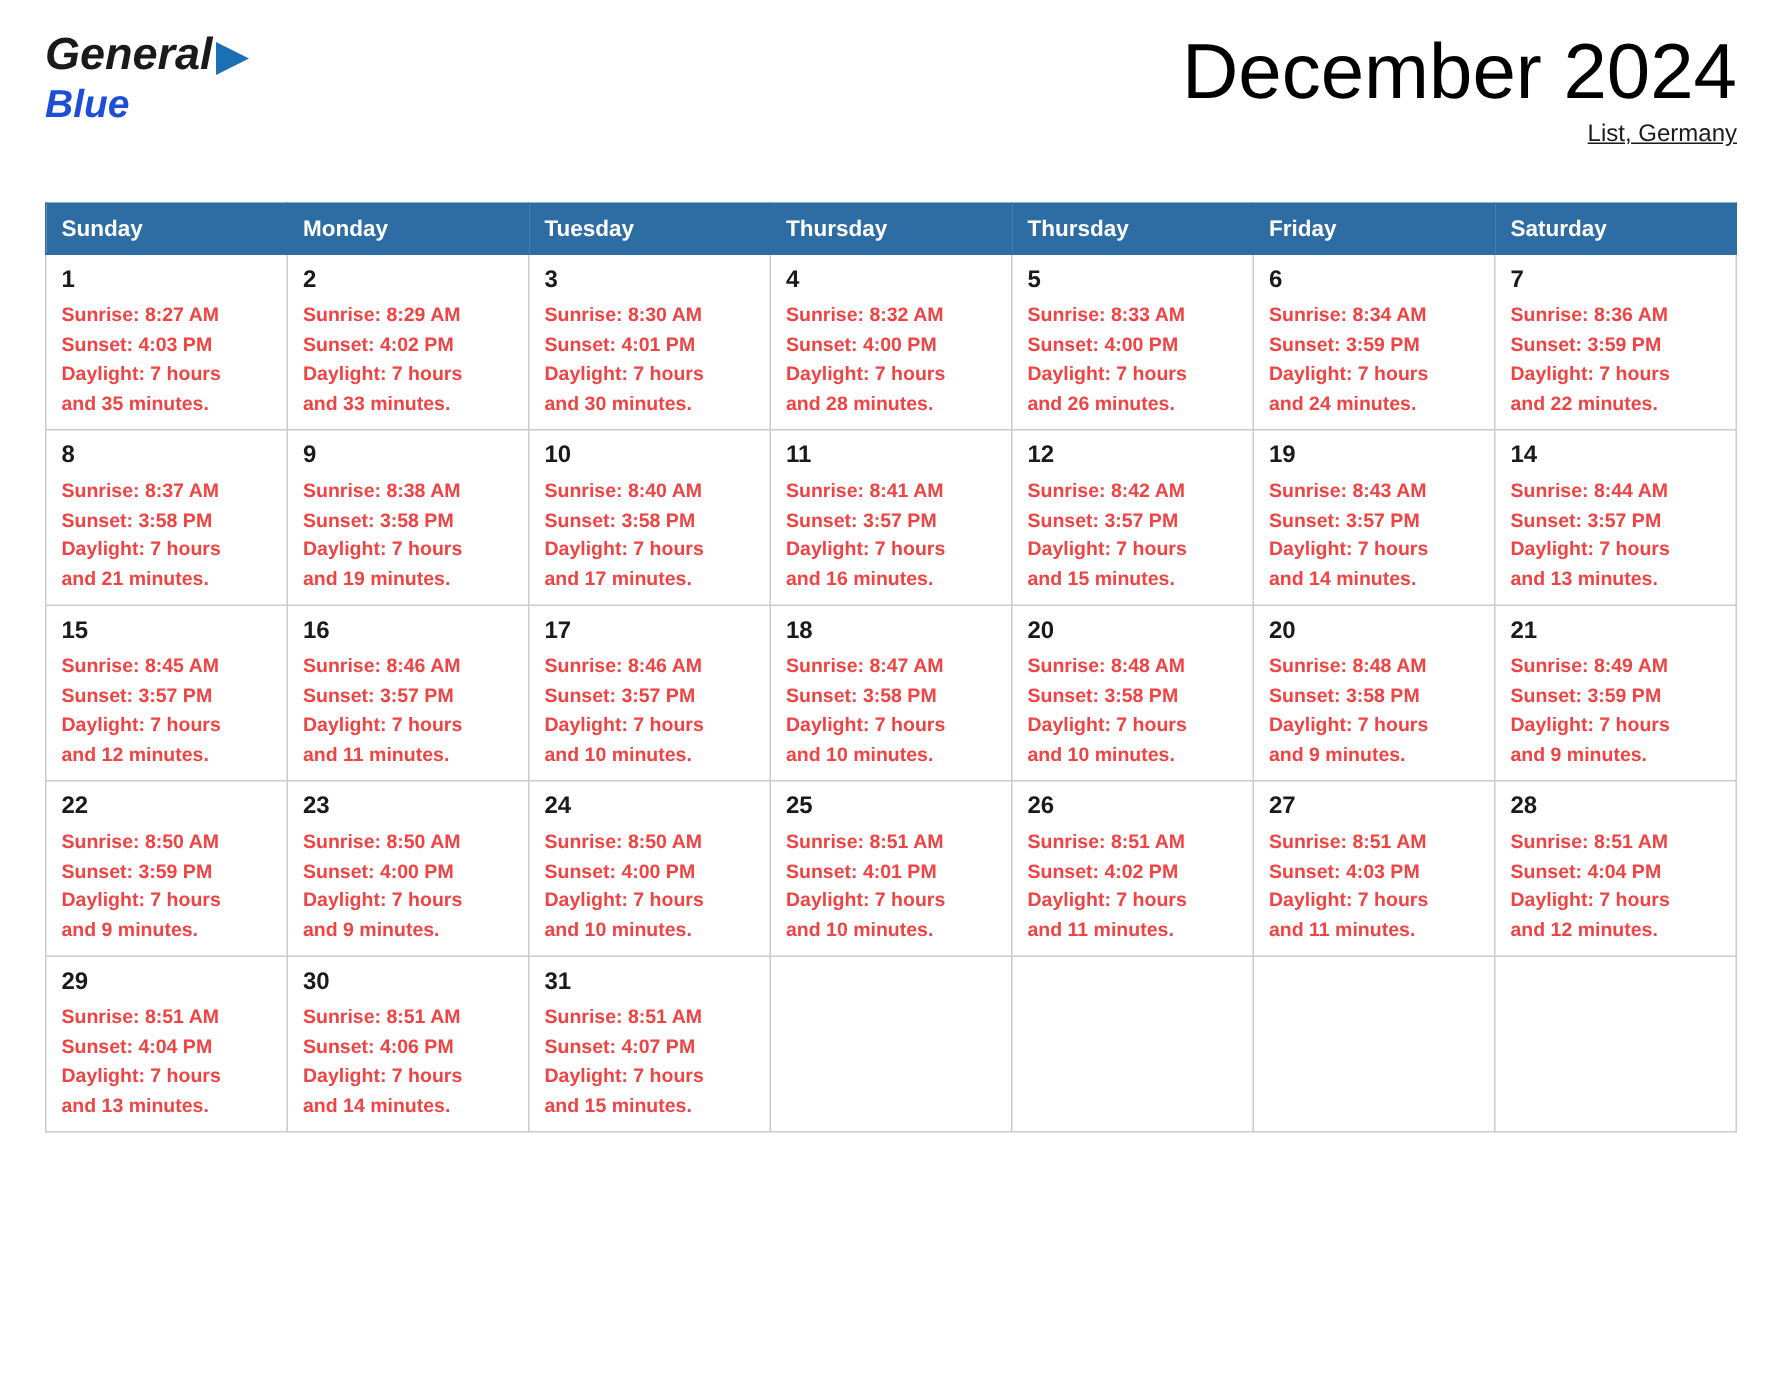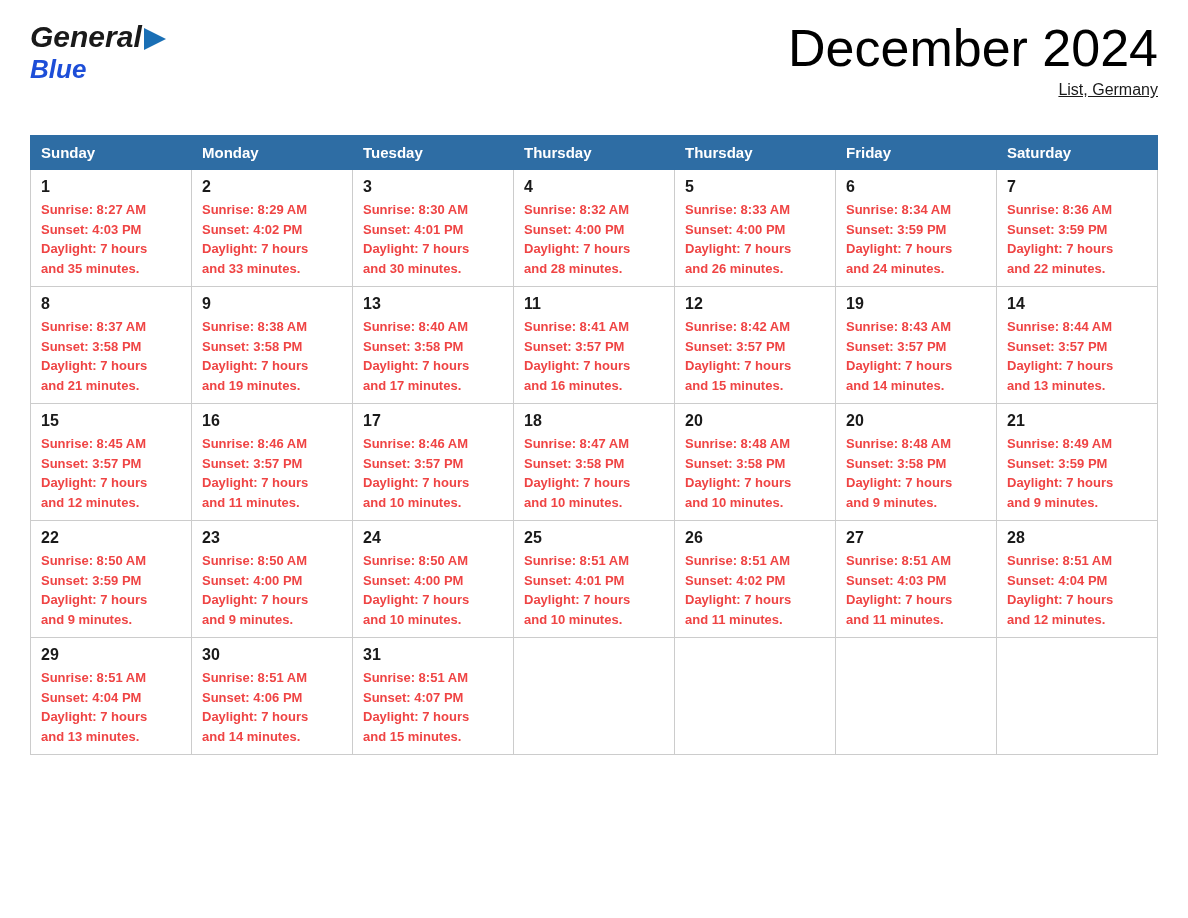--- a/index.html
+++ b/index.html
@@ -162,21 +162,21 @@
       <tr>
         <td>
           <div class="day-number">8</div>
           <div class="day-info">Sunrise: 8:37 AM<br>Sunset: 3:58 PM<br>Daylight: 7 hours<br>and 21 minutes.</div>
         </td>
         <td>
           <div class="day-number">9</div>
           <div class="day-info">Sunrise: 8:38 AM<br>Sunset: 3:58 PM<br>Daylight: 7 hours<br>and 19 minutes.</div>
         </td>
         <td>
-          <div class="day-number">13</div>
+          <div class="day-number">10</div>
           <div class="day-info">Sunrise: 8:40 AM<br>Sunset: 3:58 PM<br>Daylight: 7 hours<br>and 17 minutes.</div>
         </td>
         <td>
           <div class="day-number">11</div>
           <div class="day-info">Sunrise: 8:41 AM<br>Sunset: 3:57 PM<br>Daylight: 7 hours<br>and 16 minutes.</div>
         </td>
         <td>
           <div class="day-number">12</div>
           <div class="day-info">Sunrise: 8:42 AM<br>Sunset: 3:57 PM<br>Daylight: 7 hours<br>and 15 minutes.</div>
         </td>

